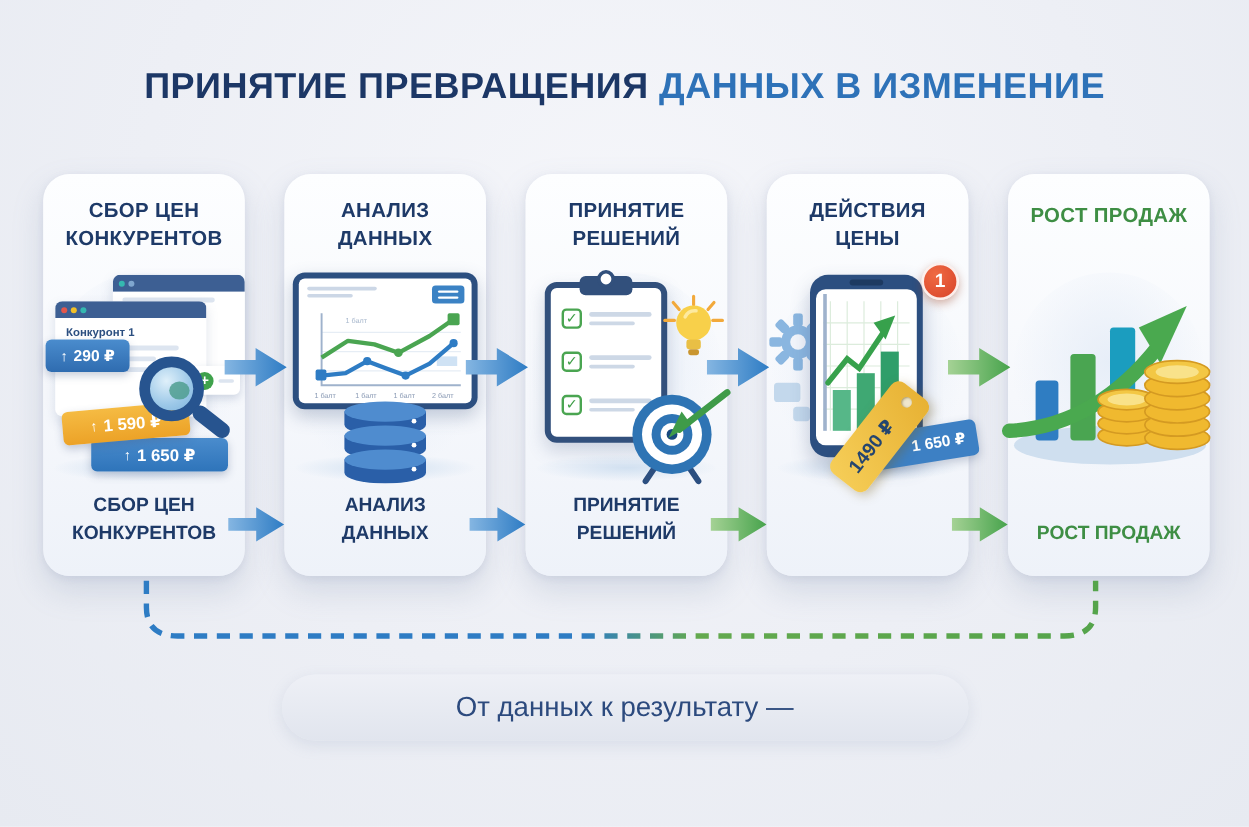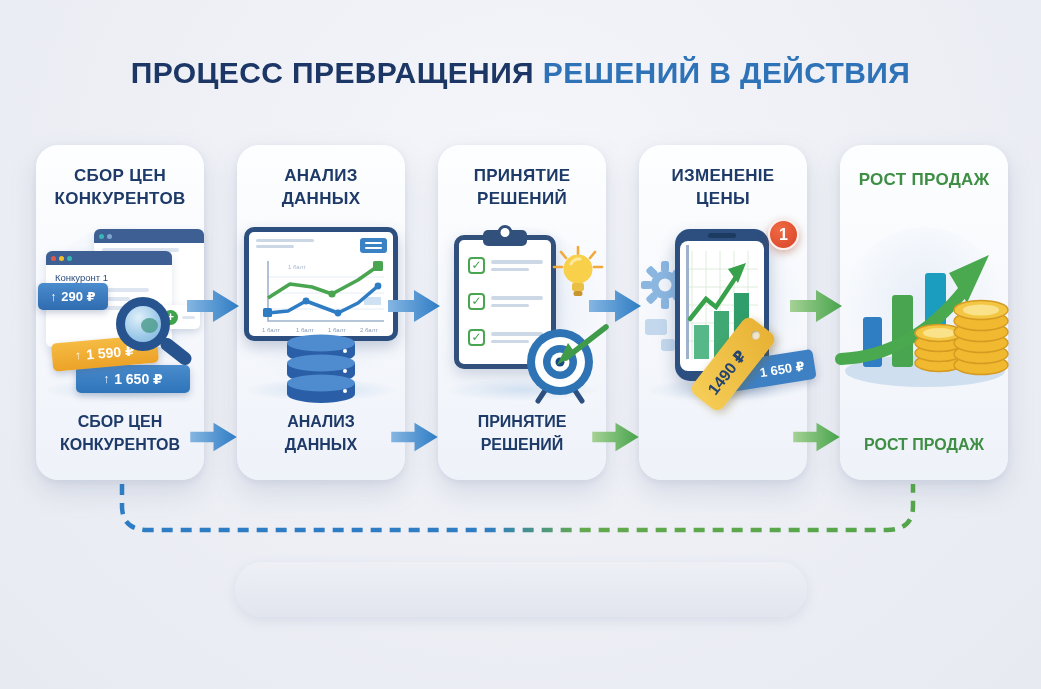--- a/index.html
+++ b/index.html
@@ -47,21 +47,21 @@
   .arrow-mid { top:142px; }
   .arrow-bot { bottom:26px; height:34px; width:47px; right:-33px; }
 
   
   .win { position:absolute; background:#fff; border-radius:6px; box-shadow:0 4px 10px rgba(90,110,150,.18); overflow:hidden; }
   .win-head { height:14px; background:#3d5f93; display:flex; align-items:center; padding:0 5px; gap:3px; }
   .dot { width:5px; height:5px; border-radius:50%; }
   .win .line { height:4px; border-radius:2px; background:#dde5f0; margin:5px 8px 0; }
   .win-back { left:58px; top:6px; width:110px; height:80px; }
   .win-front { left:10px; top:28px; width:126px; height:96px; }
-  .win-label { font-size:9.5px; font-weight:normal; color:#2c4f80; margin:7px 0 0 9px; }
+  .win-label { font-size:9.5px; font-weight:bold; color:#2c4f80; margin:7px 0 0 9px; }
   .badge { position:absolute; color:#fff; font-weight:bold; font-size:13px;
            display:flex; align-items:center; justify-content:center; gap:5px;
            border-radius:5px; box-shadow:0 3px 7px rgba(70,90,130,.3); }
   .badge .up { font-size:12px; }
   .badge-490 { left:2px; top:60px; width:70px; height:27px; background:linear-gradient(180deg,#4a8ccd,#2f6cb0); }
   .badge-1590 { left:16px; top:116px; width:106px; height:28px; font-size:14px;
                 background:linear-gradient(180deg,#f5bb43,#eca227); transform:rotate(-5deg); z-index:4; }
   .badge-1650 { left:40px; top:142px; width:114px; height:28px; font-size:14px;
                 background:linear-gradient(180deg,#4a8ccd,#2e74ba); z-index:3; }
   .magnifier { position:absolute; left:80px; top:74px; width:54px; height:54px; border-radius:50%;
@@ -156,21 +156,21 @@
     </linearGradient>
     <linearGradient id="gDash" x1="0" y1="0" x2="1" y2="0">
       <stop offset="0" stop-color="#2e7cc4"></stop>
         <stop offset="0.46" stop-color="#2e7cc4"></stop>
       <stop offset="0.58" stop-color="#63a94e"></stop>
         <stop offset="1" stop-color="#55a44b"></stop>
     </linearGradient>
   </defs>
 </svg>
 
-<h1 class="page-title"><span>ПРОЦЕСС ПРЕВРАЩЕНИЯ</span> <span class="accent">РЕШЕНИЙ В ДЕЙСТВИЯ</span></h1>
+<h1 class="page-title"><span>ПРИНЯТИЕ ПРЕВРАЩЕНИЯ</span> <span class="accent">ДАННЫХ В ИЗМЕНЕНИЕ</span></h1>
 
 <div class="cards">
 
   <div class="card">
     <div class="card-title navy">СБОР ЦЕН КОНКУРЕНТОВ</div>
     <div class="illu">
       <div class="blob"></div>
       <div class="ground"></div>
       <div class="win win-back">
         <div class="win-head">
@@ -339,21 +339,21 @@
     <div class="card-sub navy">ПРИНЯТИЕ РЕШЕНИЙ</div>
     <svg class="arrow arrow-mid" viewBox="0 0 52 38">
         <path d="M0,13 H26 V3 L52,19 L26,35 V25 H0 Z" fill="url(#gB)"></path>
       </svg>
     <svg class="arrow arrow-bot" viewBox="0 0 52 38">
         <path d="M0,13 H26 V3 L52,19 L26,35 V25 H0 Z" fill="url(#gG)"></path>
       </svg>
   </div>
 
   <div class="card">
-    <div class="card-title navy">ИЗМЕНЕНIЕ ЦЕНЫ</div>
+    <div class="card-title navy">ДЕЙСТВИЯ ЦЕНЫ</div>
     <div class="illu">
       <div class="blob"></div>
       <div class="ground"></div>
       <svg class="gear" width="48" height="48" viewBox="0 0 48 48">
         <g fill="#8ab6e0">
           <rect x="20" y="0" width="8" height="11" rx="2.5" transform="rotate(0 24 24)"></rect>
           <rect x="20" y="0" width="8" height="11" rx="2.5" transform="rotate(45 24 24)"></rect>
           <rect x="20" y="0" width="8" height="11" rx="2.5" transform="rotate(90 24 24)"></rect>
           <rect x="20" y="0" width="8" height="11" rx="2.5" transform="rotate(135 24 24)"></rect>
           <rect x="20" y="0" width="8" height="11" rx="2.5" transform="rotate(180 24 24)"></rect>
@@ -440,13 +440,14 @@
     </div>
     <div class="card-sub green">РОСТ ПРОДАЖ</div>
   </div>
 </div>
 
 <svg class="connector" width="1041" height="80" viewBox="0 0 1041 80">
   <path d="M122,6 V28 Q122,52 148,52 H887 Q913,52 913,28 V6" fill="none" stroke="url(#gDash)" stroke-width="4.5" stroke-dasharray="11 8"></path>
 </svg>
 
 <div class="banner">
+  <span>От данных к результату —</span>
 </div>
 
 </body></html>

